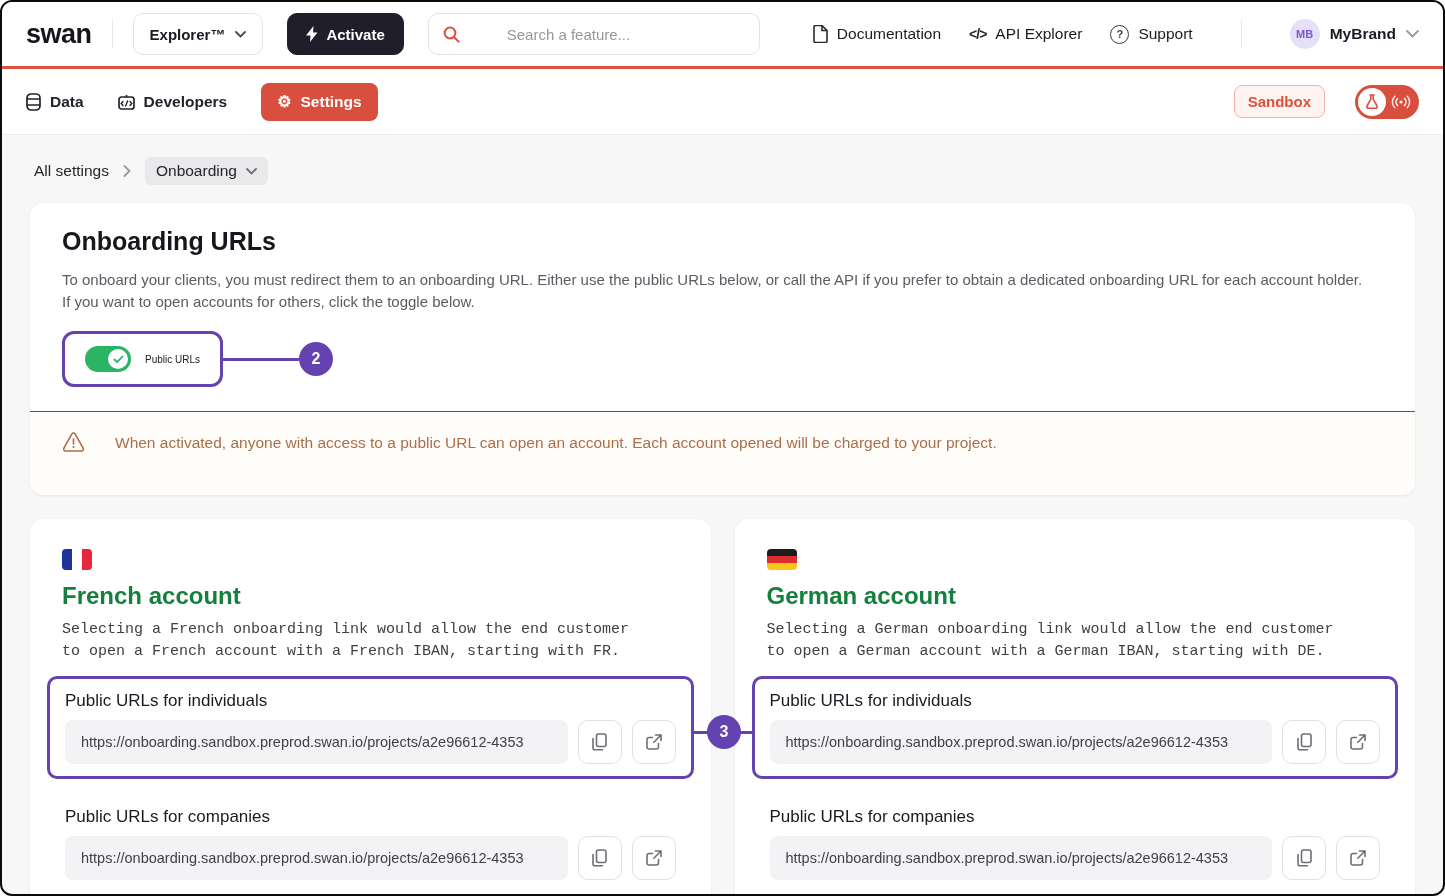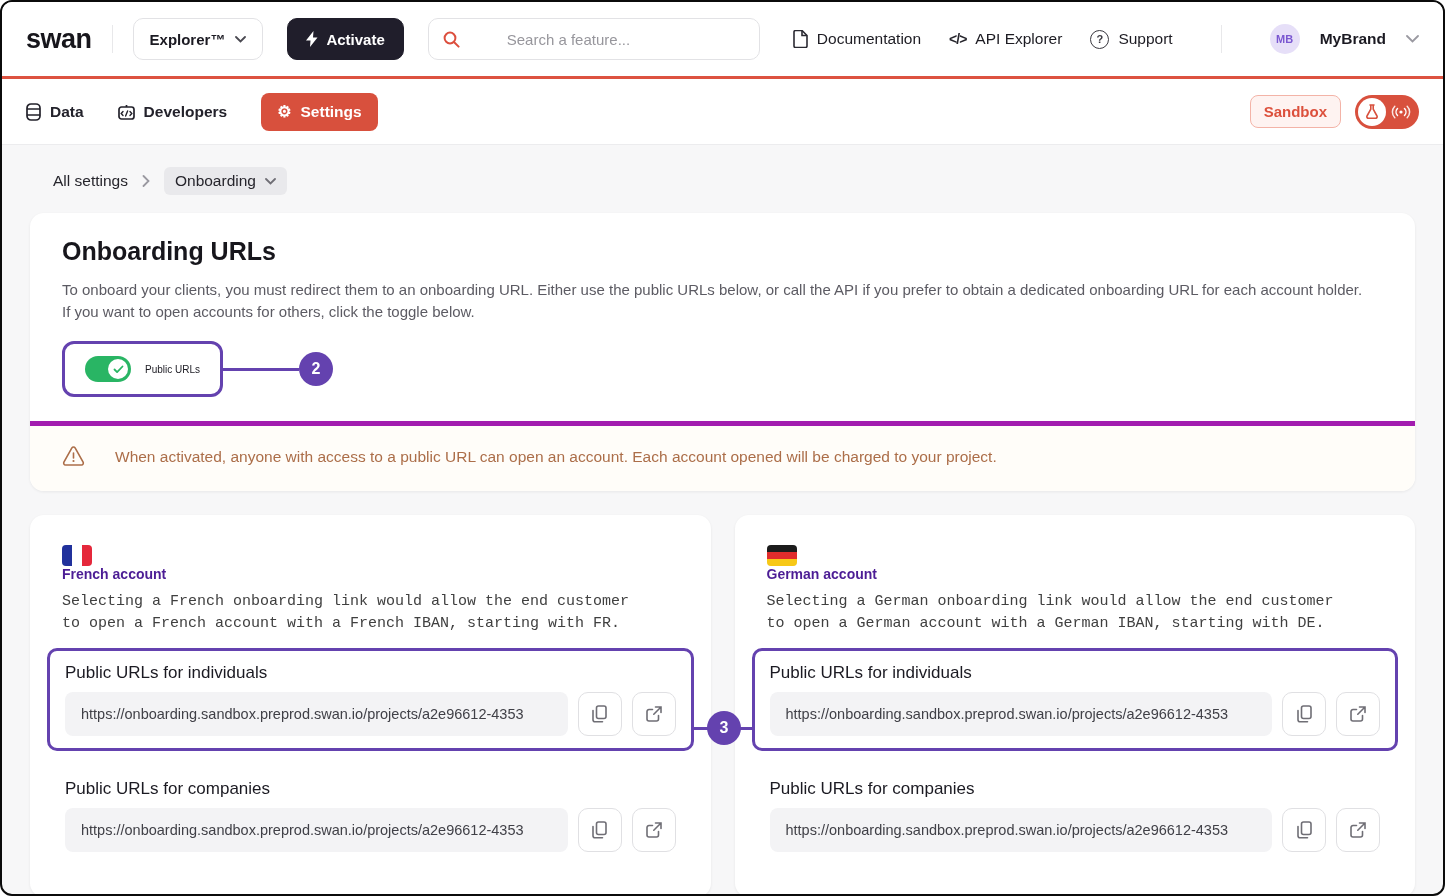--- a/index.html
+++ b/index.html
@@ -1,78 +1,78 @@
 <!DOCTYPE html>
 <html><head>
 <meta charset="utf-8">
 <style>
   * { box-sizing: border-box; margin: 0; padding: 0; }
   html,body { background:#ffffff; }
   body { font-family: "Liberation Sans", sans-serif; color:#1b1a22; }
   .frame { width:1445px; height:896px; border:2px solid #0b0b0b; border-radius:12px; overflow:hidden; background:#f7f7f8; display:flex; flex-direction:column; }
 
   
-  .topbar { height:74px; background:#fff; display:flex; align-items:center; padding:0 24px; flex-shrink:0; }
+  .topbar { height:64px; background:#fff; display:flex; align-items:center; padding:0 24px; flex-shrink:0; }
   .logo { font-size:27px; font-weight:700; letter-spacing:-0.5px; color:#17161c; }
   .v-div { width:1px; height:28px; background:#e8e8ea; margin:0 20px; }
   .btn { display:inline-flex; align-items:center; gap:10px; height:42px; border-radius:10px; cursor:pointer; border:1px solid #e2e2e5; background:#fff; font-family:inherit; }
   .brand-select { padding:0 16px; font-size:15px; font-weight:700; color:#1b1a22; }
   .activate-btn { margin-left:24px; padding:0 18px; background:#201e2b; border-color:#201e2b; color:#fff; font-size:15px; font-weight:700; gap:8px; }
   .search-box { margin-left:24px; width:332px; height:42px; border:1px solid #e2e2e5; border-radius:10px; display:flex; align-items:center; padding:0 14px; gap:10px; background:#fff; }
   .search-box input { border:none; outline:none; flex:1; font-size:15px; font-family:inherit; color:#1b1a22; background:transparent;margin-left:37px; }
   .search-box input::placeholder { color:#97969c; }
   .top-right { margin-left:auto; display:flex; align-items:center; gap:28px; }
   .top-link { display:flex; align-items:center; gap:9px; font-size:15.5px; font-weight:500; color:#1c1b22; cursor:pointer; }
   .code-glyph { font-size:14px; font-weight:700; color:#26252c; letter-spacing:-1px; }
   .help-circle { width:19px; height:19px; border-radius:50%; border:1.6px solid #3a3940; display:flex; align-items:center; justify-content:center; font-size:11px; font-weight:700; color:#3a3940; }
-  .user-menu { display:flex; align-items:center; gap:20px; cursor:pointer; }
+  .user-menu { display:flex; align-items:center; gap:10px; cursor:pointer; }
   .avatar { width:30px; height:30px; border-radius:50%; background:#e6dff8; color:#7a57d1; font-size:11px; font-weight:700; display:flex; align-items:center; justify-content:center; }
   .user-name { font-size:15.5px; font-weight:700; }
 
   .red-line { height:3px; background:#dd5240; flex-shrink:0; }
 
   
   .subnav { height:66px; background:#fff; border-bottom:1px solid #ececee; display:flex; align-items:center; padding:0 24px; gap:34px; flex-shrink:0; }
   .tab { display:flex; align-items:center; gap:9px; font-size:15.5px; font-weight:700; color:#23222b; cursor:pointer; }
   .tab.active { background:#d8503d; color:#fff; border-radius:8px; padding:10px 16px; }
   .gear-glyph { font-size:16px; line-height:1; }
-  .subnav-right { margin-left:auto; display:flex; align-items:center; gap:14px; }
+  .subnav-right { margin-left:auto; display:flex; align-items:center; gap:30px; }
   .sandbox-badge { height:33px; padding:0 13px; display:flex; align-items:center; border:1px solid #f3b3a7; background:#fef3f1; color:#dc503c; font-weight:700; font-size:15px; border-radius:8px; cursor:pointer; }
   .env-pill { width:64px; height:34px; border-radius:17px; background:#d8503d; display:flex; align-items:center; padding:3px; cursor:pointer; }
   .env-knob { width:28px; height:28px; border-radius:50%; background:#fff; display:flex; align-items:center; justify-content:center; }
 
   
   .content { flex:1; padding:14px 28px 20px; overflow:hidden; }
-  .breadcrumb { display:flex; align-items:center; gap:14px; margin:8px 23px 18px; font-size:15.5px; }
+  .breadcrumb { display:flex; align-items:center; gap:14px; margin:8px 4px 18px; font-size:15.5px; }
   .crumb-root { color:#26252c; font-weight:500; cursor:pointer; }
   .crumb-pill { display:flex; align-items:center; gap:9px; background:#e9e9ec; border-radius:6px; padding:5px 11px; color:#26252c; font-weight:500; cursor:pointer; }
 
   .main-card { background:#fff; border-radius:14px; box-shadow:0 1px 3px rgba(24,24,32,.07); overflow:hidden; }
   .main-card-inner { padding:24px 32px 0; }
   .main-card h2 { font-size:25px; font-weight:700; color:#17161c; }
   .desc { font-size:15px; color:#5c5b63; line-height:22px; }
   .desc-block { margin-top:13px; max-width:1340px; }
   .toggle-row { display:flex; align-items:center; margin:18px 0 24px; }
   .toggle-outline { border:3px solid #6442af; border-radius:12px; padding:12px 20px; display:flex; align-items:center; gap:14px; background:#fff; cursor:pointer; }
   .switch { width:46px; height:26px; border-radius:13px; background:#29b564; position:relative; flex-shrink:0; }
   .switch .knob { position:absolute; top:3px; right:3px; width:20px; height:20px; border-radius:50%; background:#fff; display:flex; align-items:center; justify-content:center; }
   .toggle-label { font-size:10px; color:#1b1a22;text-align:right; }
   .annot-line { width:76px; height:3px; background:#6442af; }
   .annot-circle { width:34px; height:34px; border-radius:50%; background:#6442af; color:#fff; font-size:16px; font-weight:700; display:flex; align-items:center; justify-content:center; }
-  .warn-strip { border-top:5px solid #a21caf; background:#fffdf9; display:flex; align-items:center; gap:30px; padding:20px 32px 24px; }
+  .warn-strip { border-top:1px solid #a21caf; background:#fffdf9; display:flex; align-items:center; gap:30px; padding:20px 32px 42px; }
   .warn-text { font-size:15.5px; color:#ac6e49; }
 
   
   .cards-row { display:flex; gap:24px; margin-top:24px; position:relative; }
   .account-card { flex:1; background:#fff; border-radius:14px; box-shadow:0 1px 3px rgba(24,24,32,.07); padding:30px 32px 30px; }
   .flag { width:30px; height:21px; border-radius:4px; overflow:hidden; display:flex; box-shadow:0 0 0 1px rgba(0,0,0,.08) inset; }
   .flag-fr span { flex:1; height:100%; }
   .flag-de { flex-direction:column; }
   .flag-de span { flex:1; width:100%; }
-  .account-card h3 { margin-top:0; font-size:14px; font-weight:700; color:#4c1d95; }
+  .account-card h3 { margin-top:12px; font-size:24px; font-weight:700; color:#15803d; }
   .account-card .desc-block2 { margin-top:9px; font-size:15px; color:#404040; line-height:22px; max-width:590px;font-family:Liberation Mono, monospace; }
   .url-group { margin:13px -15px 0; padding:12px 15px; border:3px solid transparent; border-radius:10px; }
   .url-group.highlight { border-color:#6442af; }
   .url-label { display:block; font-size:17px; font-weight:500; color:#1b1a22; margin-bottom:9px; }
   .url-row { display:flex; align-items:center; gap:10px; }
   .url-box { flex:1; min-width:0; height:44px; background:#f3f3f5; border-radius:8px; padding:0 16px; line-height:44px; font-size:14.5px; color:#404047; white-space:nowrap; overflow:hidden; cursor:text; }
   .icon-btn { width:44px; height:44px; border-radius:10px; border:1px solid #e0e0e3; background:#fff; display:flex; align-items:center; justify-content:center; cursor:pointer; flex-shrink:0; }
   .connector-line { position:absolute; top:212px; left:663px; width:62px; height:3px; background:#6442af; }
   .connector-circle { position:absolute; top:196px; left:677px; width:34px; height:34px; border-radius:50%; background:#6442af; color:#fff; font-size:16px; font-weight:700; display:flex; align-items:center; justify-content:center; }
 

